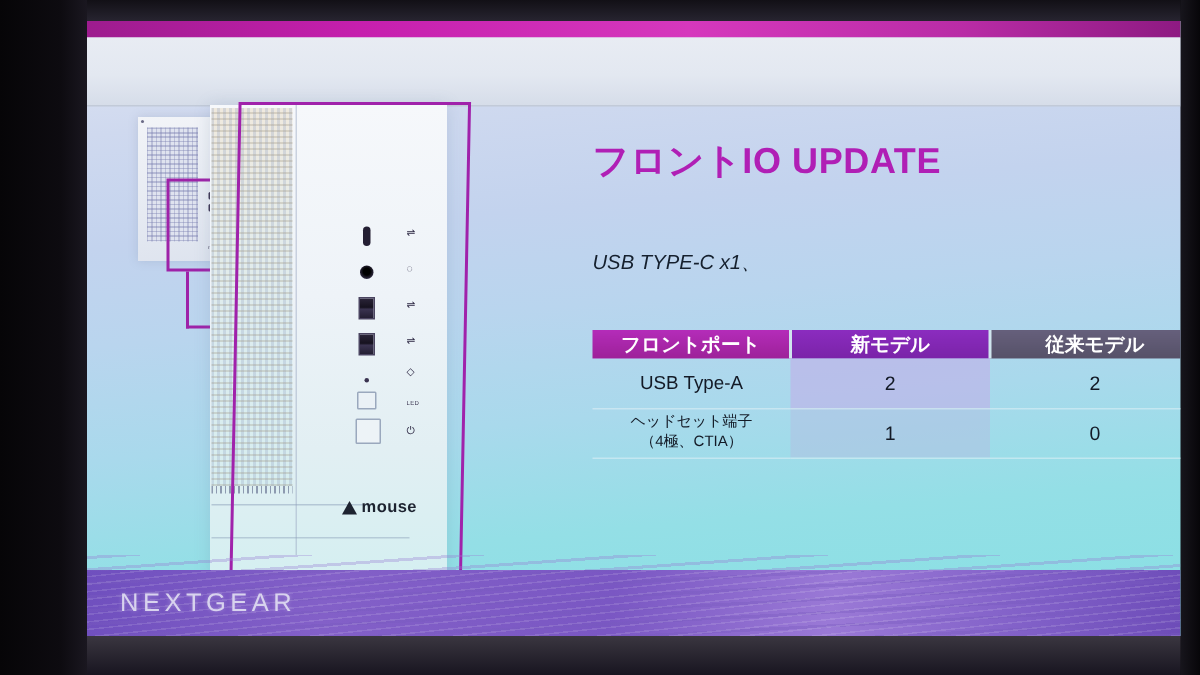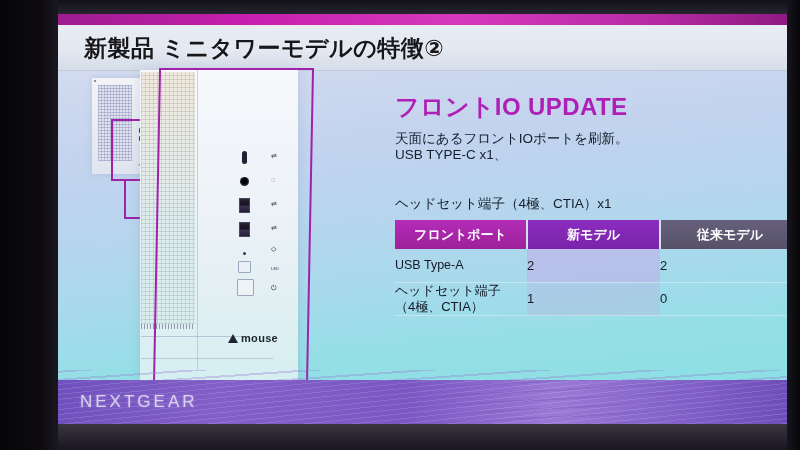--- a/index.html
+++ b/index.html
@@ -108,42 +108,42 @@
 
   
   .callout-big{ position:absolute; left:90px; top:-4px; width:155px; height:318px;
     border:2.5px solid #a022ab; transform:skewX(-1.1deg); }
 
   
   .rtitle{ position:absolute; left:337px; top:77px; font-size:24px; font-weight:700;
     color:#b01fb5; letter-spacing:.4px; white-space:nowrap; }
   .rline{ position:absolute; left:337px; font-size:13.5px; color:#15202e; white-space:nowrap; }
   .rline.l1{ top:116px; }
-  .rline.l2{ top:132px; }
+  .rline.l2{ top:152px;font-style:italic; }
   .rline.l3{ top:181px; }
 
   
   .tbl{ position:absolute; left:337px; top:206px; width:405px;
     border-collapse:collapse; table-layout:fixed; }
   .tbl col.c1{ width:132px; } .tbl col.c2{ width:133px; } .tbl col.c3{ width:140px; }
-  .tbl th{ height:29px; font-size:13px; font-weight:700; color:#ffffff;
+  .tbl th{ height:19px; font-size:13px; font-weight:700; color:#ffffff;
     border-right:2px solid #cfe5ee; }
   .th1{ background:linear-gradient(180deg,#b42cb9 0%,#9d2199 100%); }
   .th2{ background:linear-gradient(180deg,#8b2cbf 0%,#7a23a8 100%); }
   .th3{ background:linear-gradient(180deg,#66607c 0%,#565168 100%); border-right:none; }
-  .tbl td{ height:33px; font-size:13px; color:#131a26; text-align:left; vertical-align:middle;
+  .tbl td{ height:33px; font-size:13px; color:#131a26; text-align:center; vertical-align:middle;
     border-bottom:1px solid rgba(225,240,246,.55); }
   .tbl td.name{ font-size:12.5px; }
   .tbl td.mid{ background:rgba(186,176,230,.48); }
   .tbl tr.r1 td.mid{ background:rgba(192,176,232,.62); }
   .tbl tr.r2 td.mid{ background:rgba(186,178,231,.55); }
   .tbl tr.r3 td.mid{ background:rgba(180,188,226,.48); }
   .tbl tr.r4 td.mid{ background:rgba(176,196,224,.42); }
   .hl{ color:#6b2ec2; }
-  .sub{ display:block; font-size:13px; line-height:1.25; }
+  .sub{ display:block; font-size:10px; line-height:1.25; }
   .sub2{ display:block; font-size:12px; margin-top:-1px; }
 
   
   .footer{ position:absolute; left:0; bottom:0; width:729px; height:44px;
     background:
       repeating-linear-gradient(-6deg, rgba(255,255,255,.12) 0 1px, rgba(255,255,255,0) 1px 5px),
       repeating-linear-gradient(-3deg, rgba(120,90,190,.35) 0 2px, rgba(255,255,255,0) 2px 9px),
       linear-gradient(100deg,#6f4fbe 0%,#8360c8 22%,#7a57c3 48%,#9a79d6 68%,#7e5dc6 88%,#6d4cb8 100%); }
   .footer-wave{ position:absolute; left:0; bottom:38px; width:729px; height:16px;
     background:repeating-linear-gradient(-4deg, rgba(150,120,210,.45) 0 2px, rgba(255,255,255,0) 2px 8px);
@@ -163,21 +163,20 @@
   <div class="bezel-left"></div>
   <div class="bezel-right"></div>
   <div class="bezel-top"></div>
   <div class="bezel-bottom"></div>
 
   <div id="slide">
 
     <div class="accent-bar"></div>
 
     <div class="title-band"></div>
-    <div class="title-text">新製品 ミニタワーモデルの特徴②</div>
 
     <div class="photo-zone">
 
       <div class="thumb">
         <div class="thumb-dot" style="left:2px;top:2px;"></div>
         <div class="thumb-dot" style="right:3px;top:2px;"></div>
         <div class="thumb-mesh"></div>
         <div class="thumb-ports">
           <i></i>
             <i></i>
@@ -233,23 +232,21 @@
         <div class="mouse-logo">
           <span class="mouse-tri"></span>
           <span>mouse</span>
         </div>
       </div>
 
       <div class="callout-big"></div>
     </div>
 
     <div class="rtitle">フロントIO UPDATE</div>
-    <div class="rline l1">天面にあるフロントIOポートを刷新。</div>
     <div class="rline l2">USB TYPE-C x1、</div>
-    <div class="rline l3">ヘッドセット端子（4極、CTIA）x1</div>
 
     <table class="tbl">
       <colgroup>
           <col class="c1">
           <col class="c2">
           <col class="c3">
         </colgroup>
       <thead>
         <tr>
           <th class="th1">フロントポート</th>

